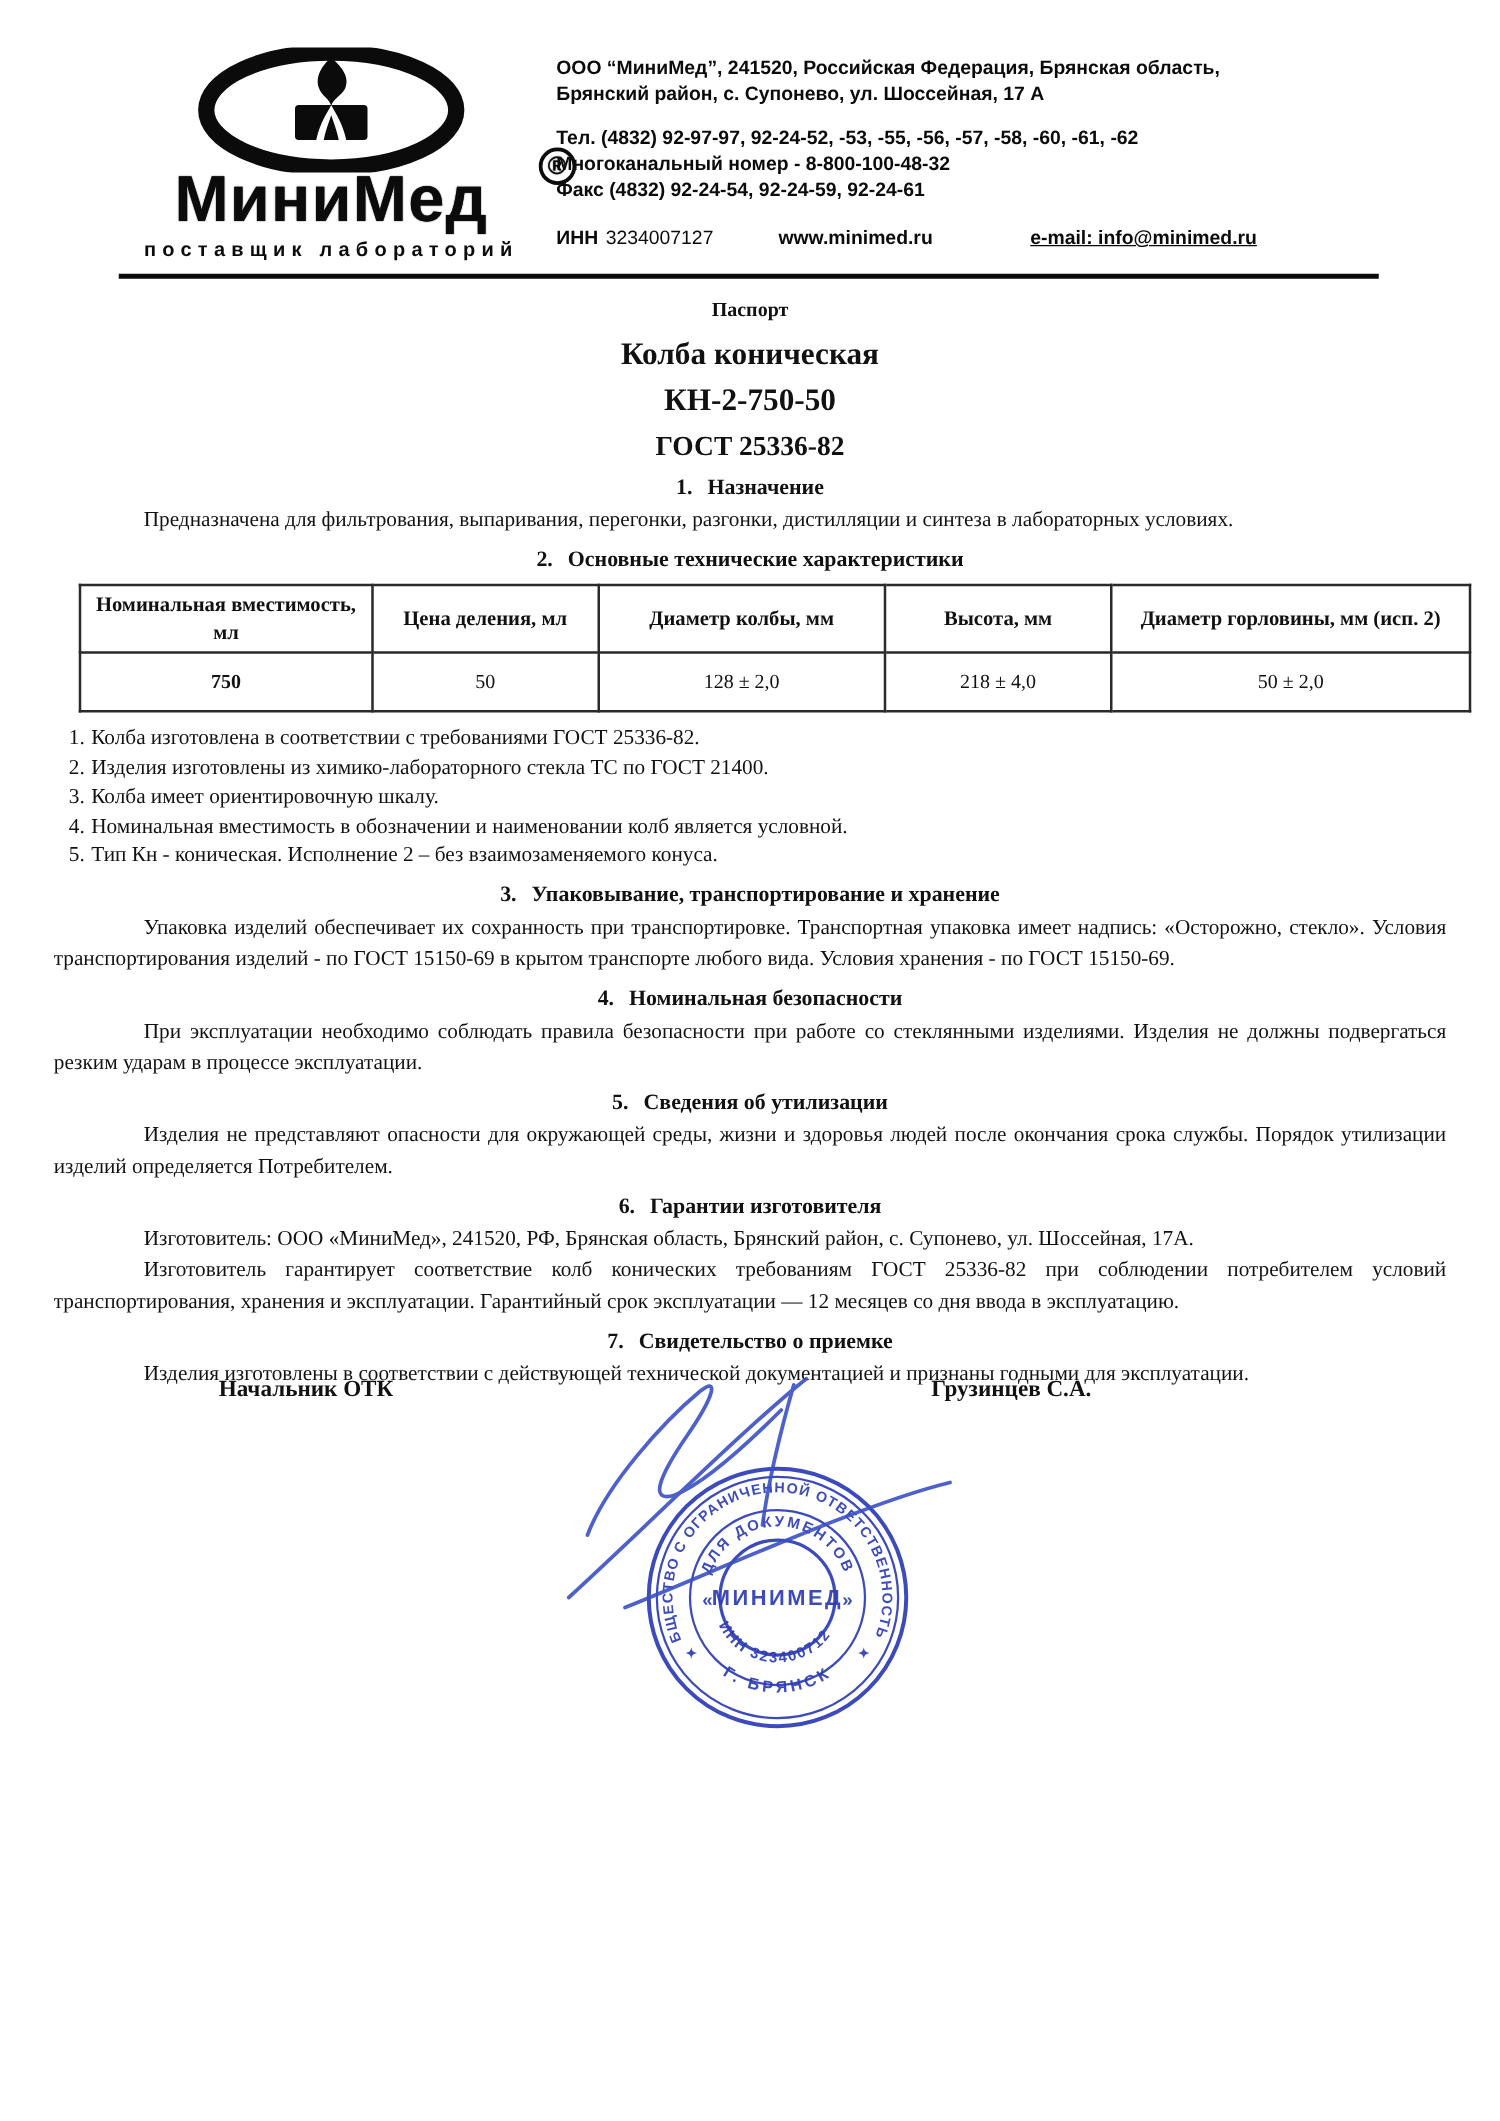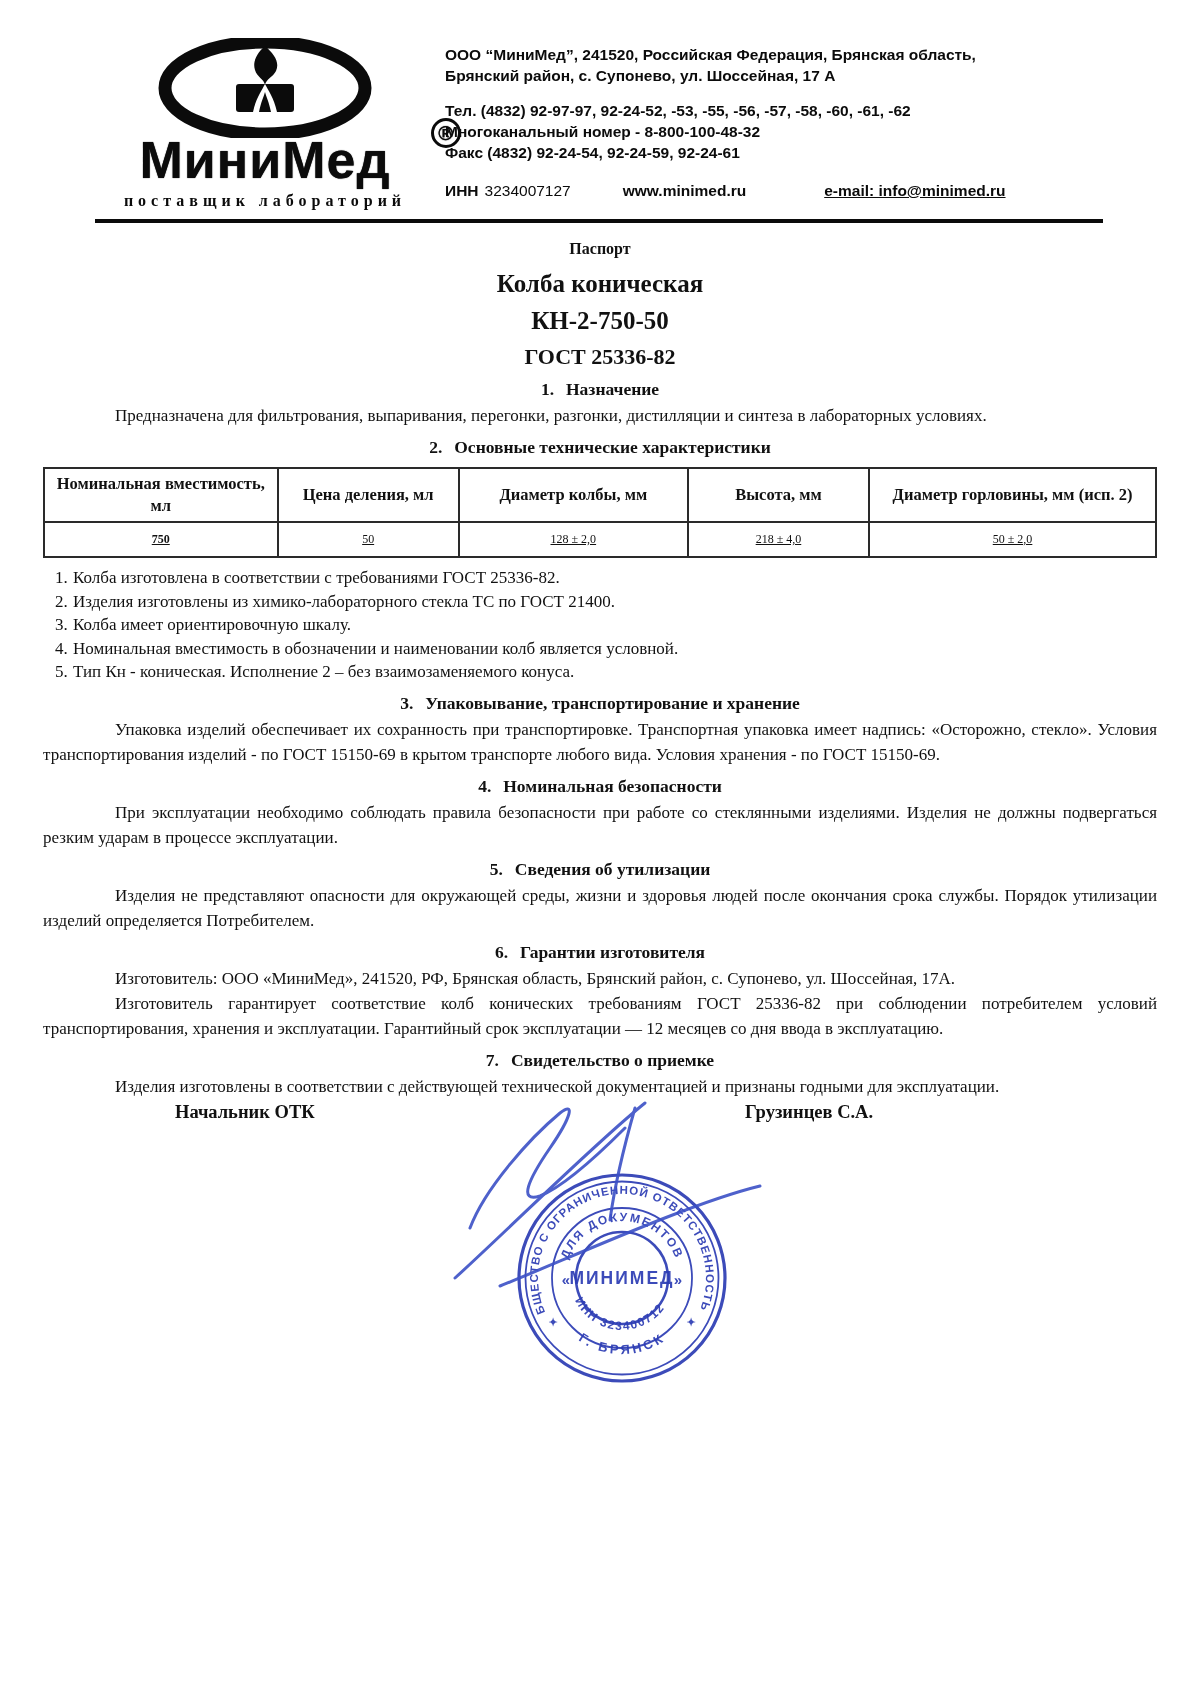--- a/index.html
+++ b/index.html
@@ -13,21 +13,21 @@
   .letterhead { position:absolute; top:38px; left:95px; right:95px; height:178px; }
   .logo { position:absolute; left:0; top:0; width:340px; text-align:center; }
   .logo-oval { display:block; margin:0 auto; }
   .brand-line { position:relative; margin-top:-8px; white-space:nowrap;
     font-family:"Liberation Sans", sans-serif; font-weight:900; font-size:52px;
     letter-spacing:1px; color:#0b0b0b;
     text-shadow:0 0 1px #000; }
   .reg-mark { position:absolute; top:-12px; right:-26px; font-size:20px; font-weight:700;
     border:3px solid #0b0b0b; border-radius:50%; width:30px; height:30px; line-height:25px;
     text-align:center; background:#fff; }
-  .tagline { margin-top:2px; font-family:Liberation Serif, serif; font-weight:700;
+  .tagline { margin-top:2px; font-family:Liberation Sans, sans-serif; font-weight:700;
     font-size:16px; letter-spacing:5px; white-space:nowrap; color:#0b0b0b; }
   .lh-right { position:absolute; left:350px; top:6px; width:650px;
     font-family:"Liberation Sans", sans-serif; font-weight:700; font-size:15.5px;
     line-height:21px; color:#0b0b0b; }
   .lh-right .block { margin-bottom:14px; }
   .lh-contacts { display:flex; margin-top:17px; align-items:center; }
   .inn-label { font-weight:700; }
   .inn-value { font-weight:400; margin-left:6px; }
   .lh-site { margin-left:52px; }
   .lh-email { margin-left:78px;text-decoration:underline; }
@@ -37,24 +37,24 @@
   .t-center { text-align:center; }
   .doc-type   { font-size:16px; font-weight:700; margin-top:6px; }
   .doc-product{ font-size:25px; font-weight:700; margin-top:12px; }
   .doc-model  { font-size:25px; font-weight:700; margin-top:9px; }
   .doc-gost   { font-size:22px; font-weight:700; margin-top:9px; }
   .sec-h { text-align:center; font-size:17.5px; font-weight:700; margin-top:9px; }
   .sec-h .h-num { margin-right:12px; }
   .para { font-size:17px; line-height:25px; text-align:justify; text-indent:72px; margin-top:3px; }
   .para.no-gap { margin-top:0; }
   
-  table.spec { width:100%; border-collapse:collapse; margin-top:9px; }
+  table.spec { width:100%; border-collapse:collapse; margin-top:9px;margin-left:20px; }
   table.spec th, table.spec td { border:2px solid #2a2a2a; text-align:center; vertical-align:middle; }
   table.spec th { font-size:16.5px; font-weight:700; line-height:22px; height:54px; padding:2px 8px; }
-  table.spec td { font-size:12px; height:35px;text-decoration:underline; }
+  table.spec td { font-size:16px; height:47px; }
   td.b { font-weight:700; }
   .c1{width:21%;} .c2{width:16.3%;} .c3{width:20.6%;} .c4{width:16.3%;} .c5{width:25.8%;}
   
   .notes { margin-top:8px; }
   .note { display:flex; font-size:17px; line-height:23.5px; }
   .note-num { width:30px; padding-left:12px; flex:none; }
   .note-txt { flex:1; }
   
   .sig-row { position:absolute; top:1102px; left:43px; width:1114px; height:30px;
     font-size:18.5px; font-weight:700; }

